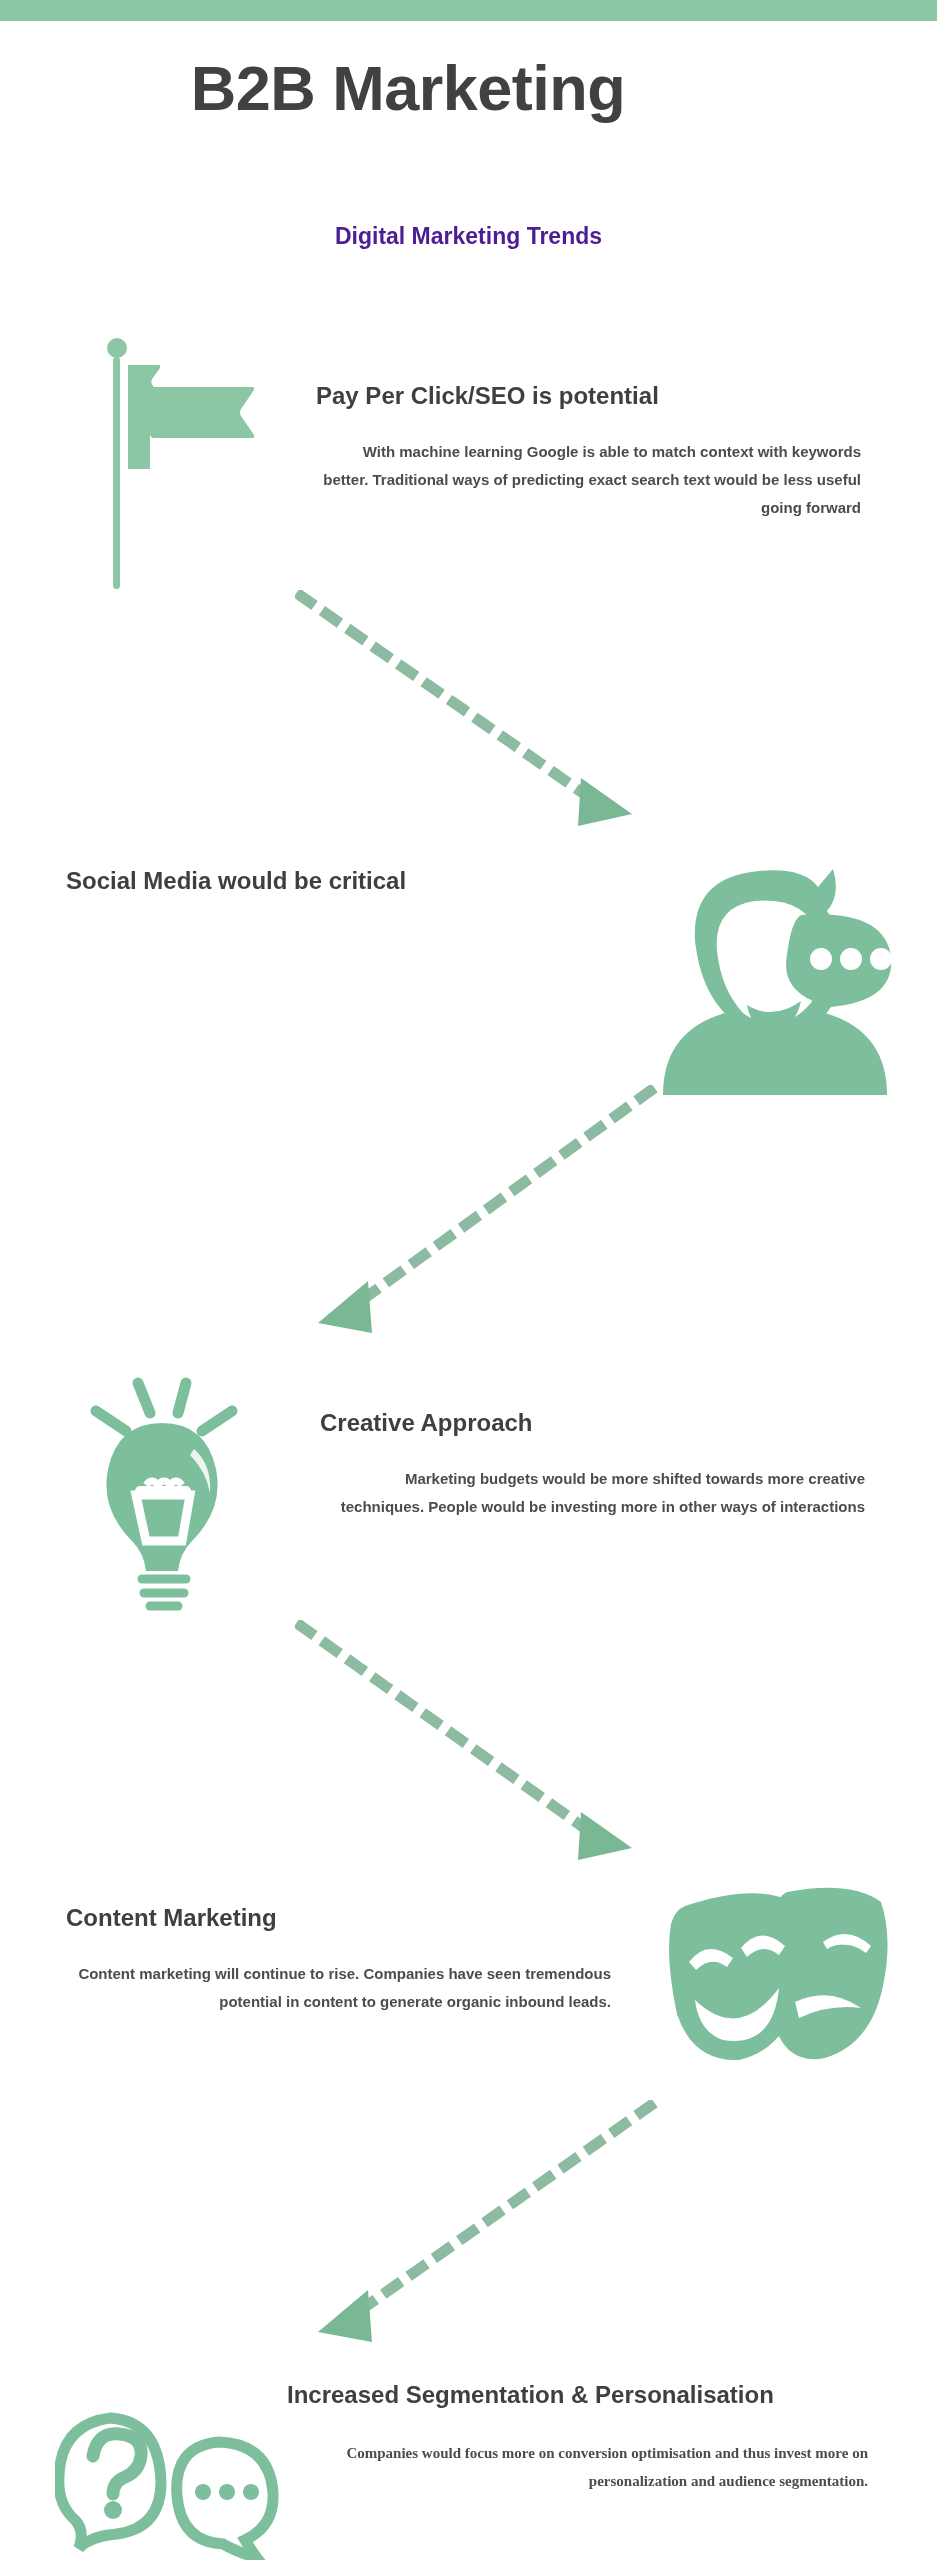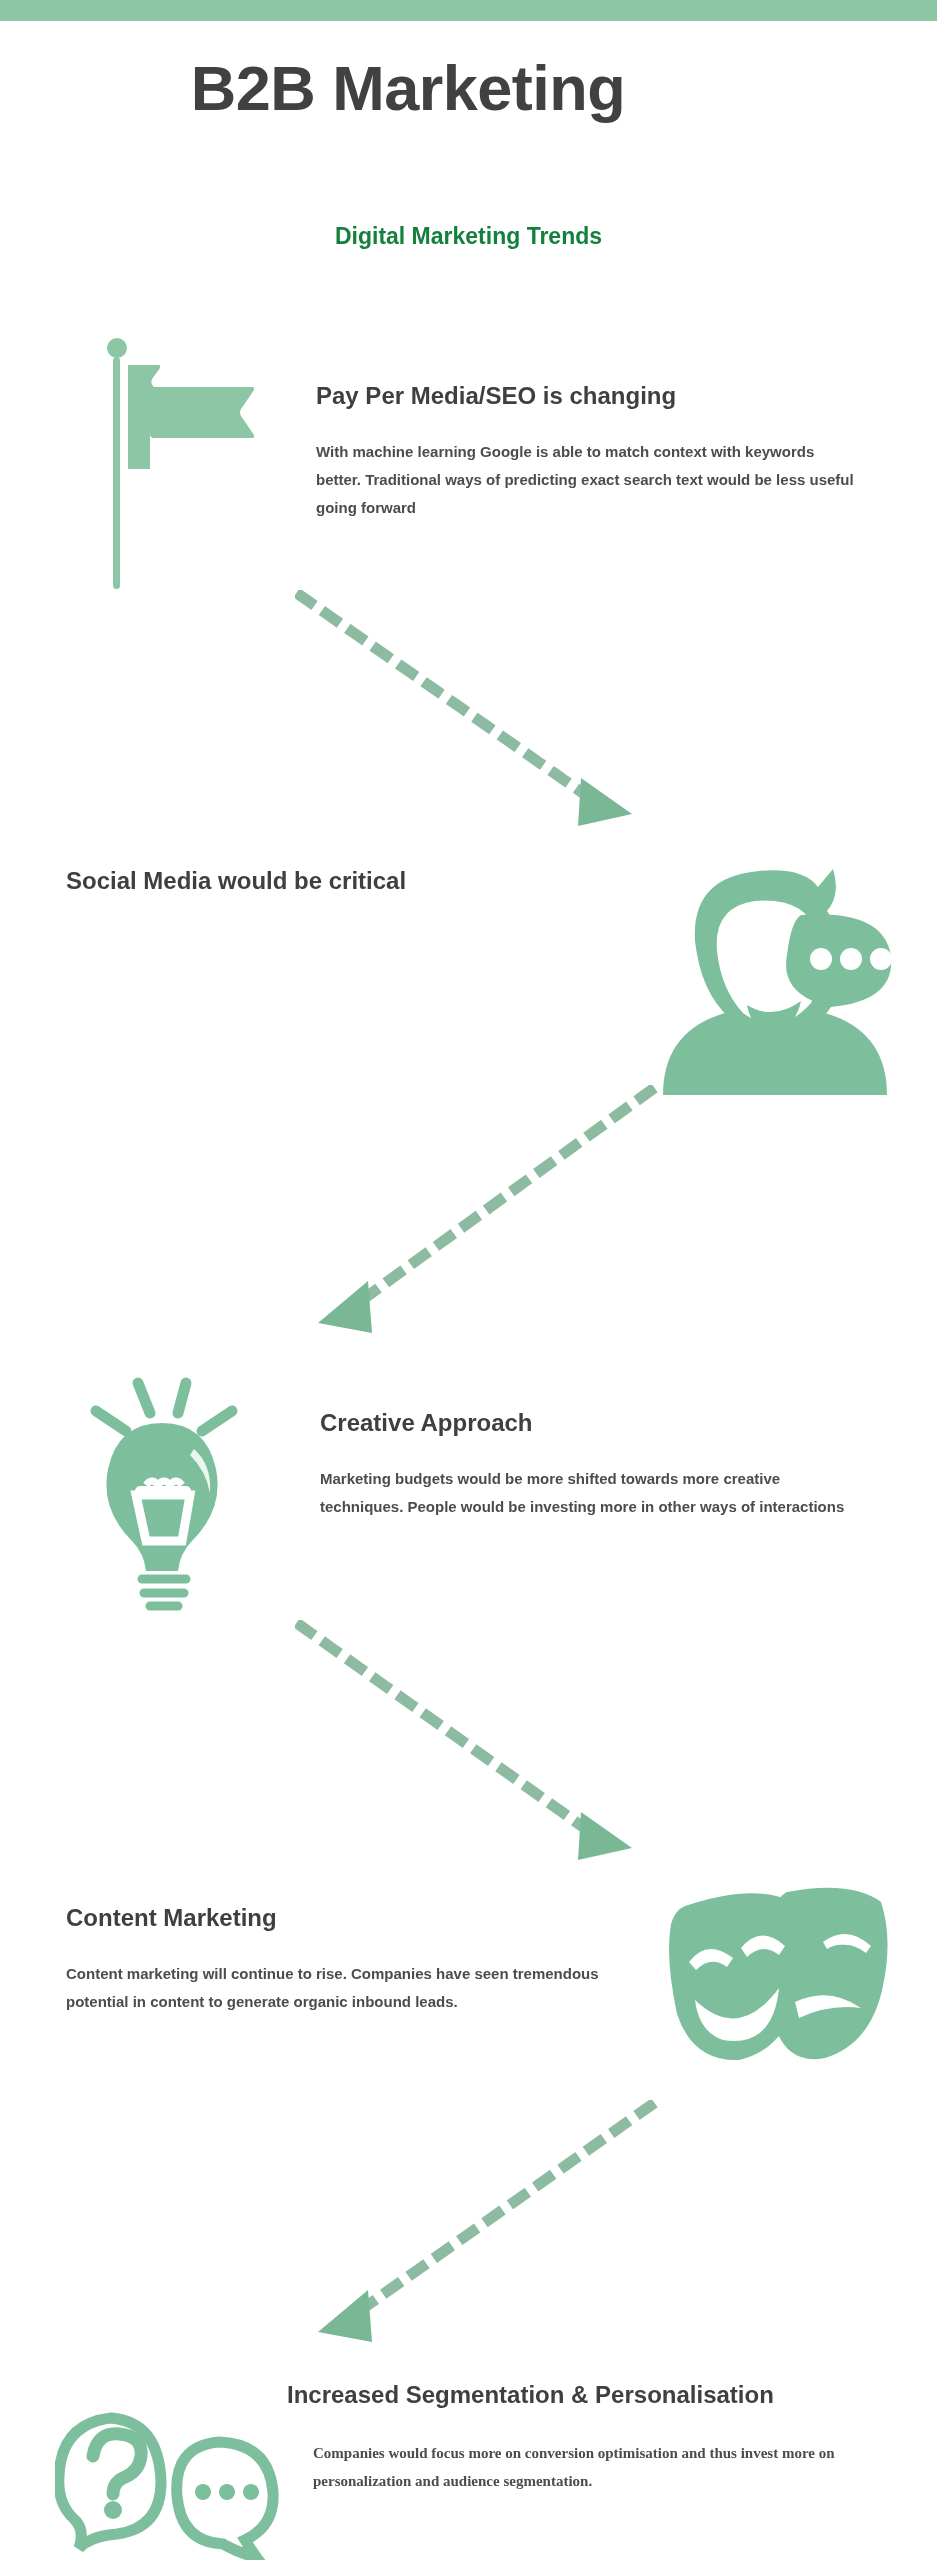--- a/index.html
+++ b/index.html
@@ -44,39 +44,40 @@
     line-height: 1;
   }
   .page-subtitle {
     position: absolute;
     left: 0;
     top: 225px;
     width: 937px;
     text-align: center;
     font-size: 23px;
     font-weight: bold;
-    color: #15803d;
+    color: #4c1d95;
     line-height: 1;
   }
 
   
   .sec-title {
     position: absolute;
     font-size: 24px;
     font-weight: bold;
     color: #3f3f3f;
     line-height: 1.1;
     white-space: nowrap;
   }
   .sec-body {
     position: absolute;
     font-size: 15px;
     font-weight: bold;
     color: #4c4c4c;
     line-height: 1.85;
+    text-align: right;
   }
 
   
   .connector {
     position: absolute;
     pointer-events: none;
   }
   .connector svg { display: block; }
 
   
@@ -98,21 +99,21 @@
       <g fill="#8cc6a5">
         <circle cx="22" cy="13" r="10"></circle>
         <rect x="18" y="22" width="7" height="232" rx="3.5"></rect>
         <path d="M33 30 L62 30 Q66 30 63 34 L56 44 Q54 47 56 50 L63 60 Q66 64 62 64 L33 64 Z" transform="translate(0,0)"></path>
         <rect x="33" y="30" width="22" height="104"></rect>
         <path d="M33 30 L63 30 Q67 30 64 34.5 L57 44 Q55.5 47 57 49.5 L64 59 Q67 63.5 63 63.5 L33 63.5 Z"></path>
         <path d="M55 52 L157 52 Q161 52 158 56.5 L146 74 Q144 77.5 146 81 L158 98.5 Q161 103 157 103 L59 103 Q55 103 55 99 Z"></path>
       </g>
     </svg>
   </div>
-  <div class="sec-title" style="left:316px; top:383px;">Pay Per Media/SEO is changing</div>
+  <div class="sec-title" style="left:316px; top:383px;">Pay Per Click/SEO is potential</div>
   <div class="sec-body" style="left:316px; top:438px; width:545px;">With machine learning Google is able to match context with keywords better. Traditional ways of predicting exact search text would be less useful going forward</div>
 
   <div class="connector" style="left:295px; top:590px;">
     <svg width="360" height="260" viewBox="0 0 360 260">
       <line x1="6" y1="6" x2="295" y2="208" stroke="#8cbba2" stroke-width="11" stroke-linecap="square" stroke-dasharray="11 20"></line>
       <polygon points="286,188 337,224 283,236" fill="#79b795"></polygon>
     </svg>
   </div>
 
   <div class="sec-title" style="left:66px; top:868px;">Social Media would be critical</div>

